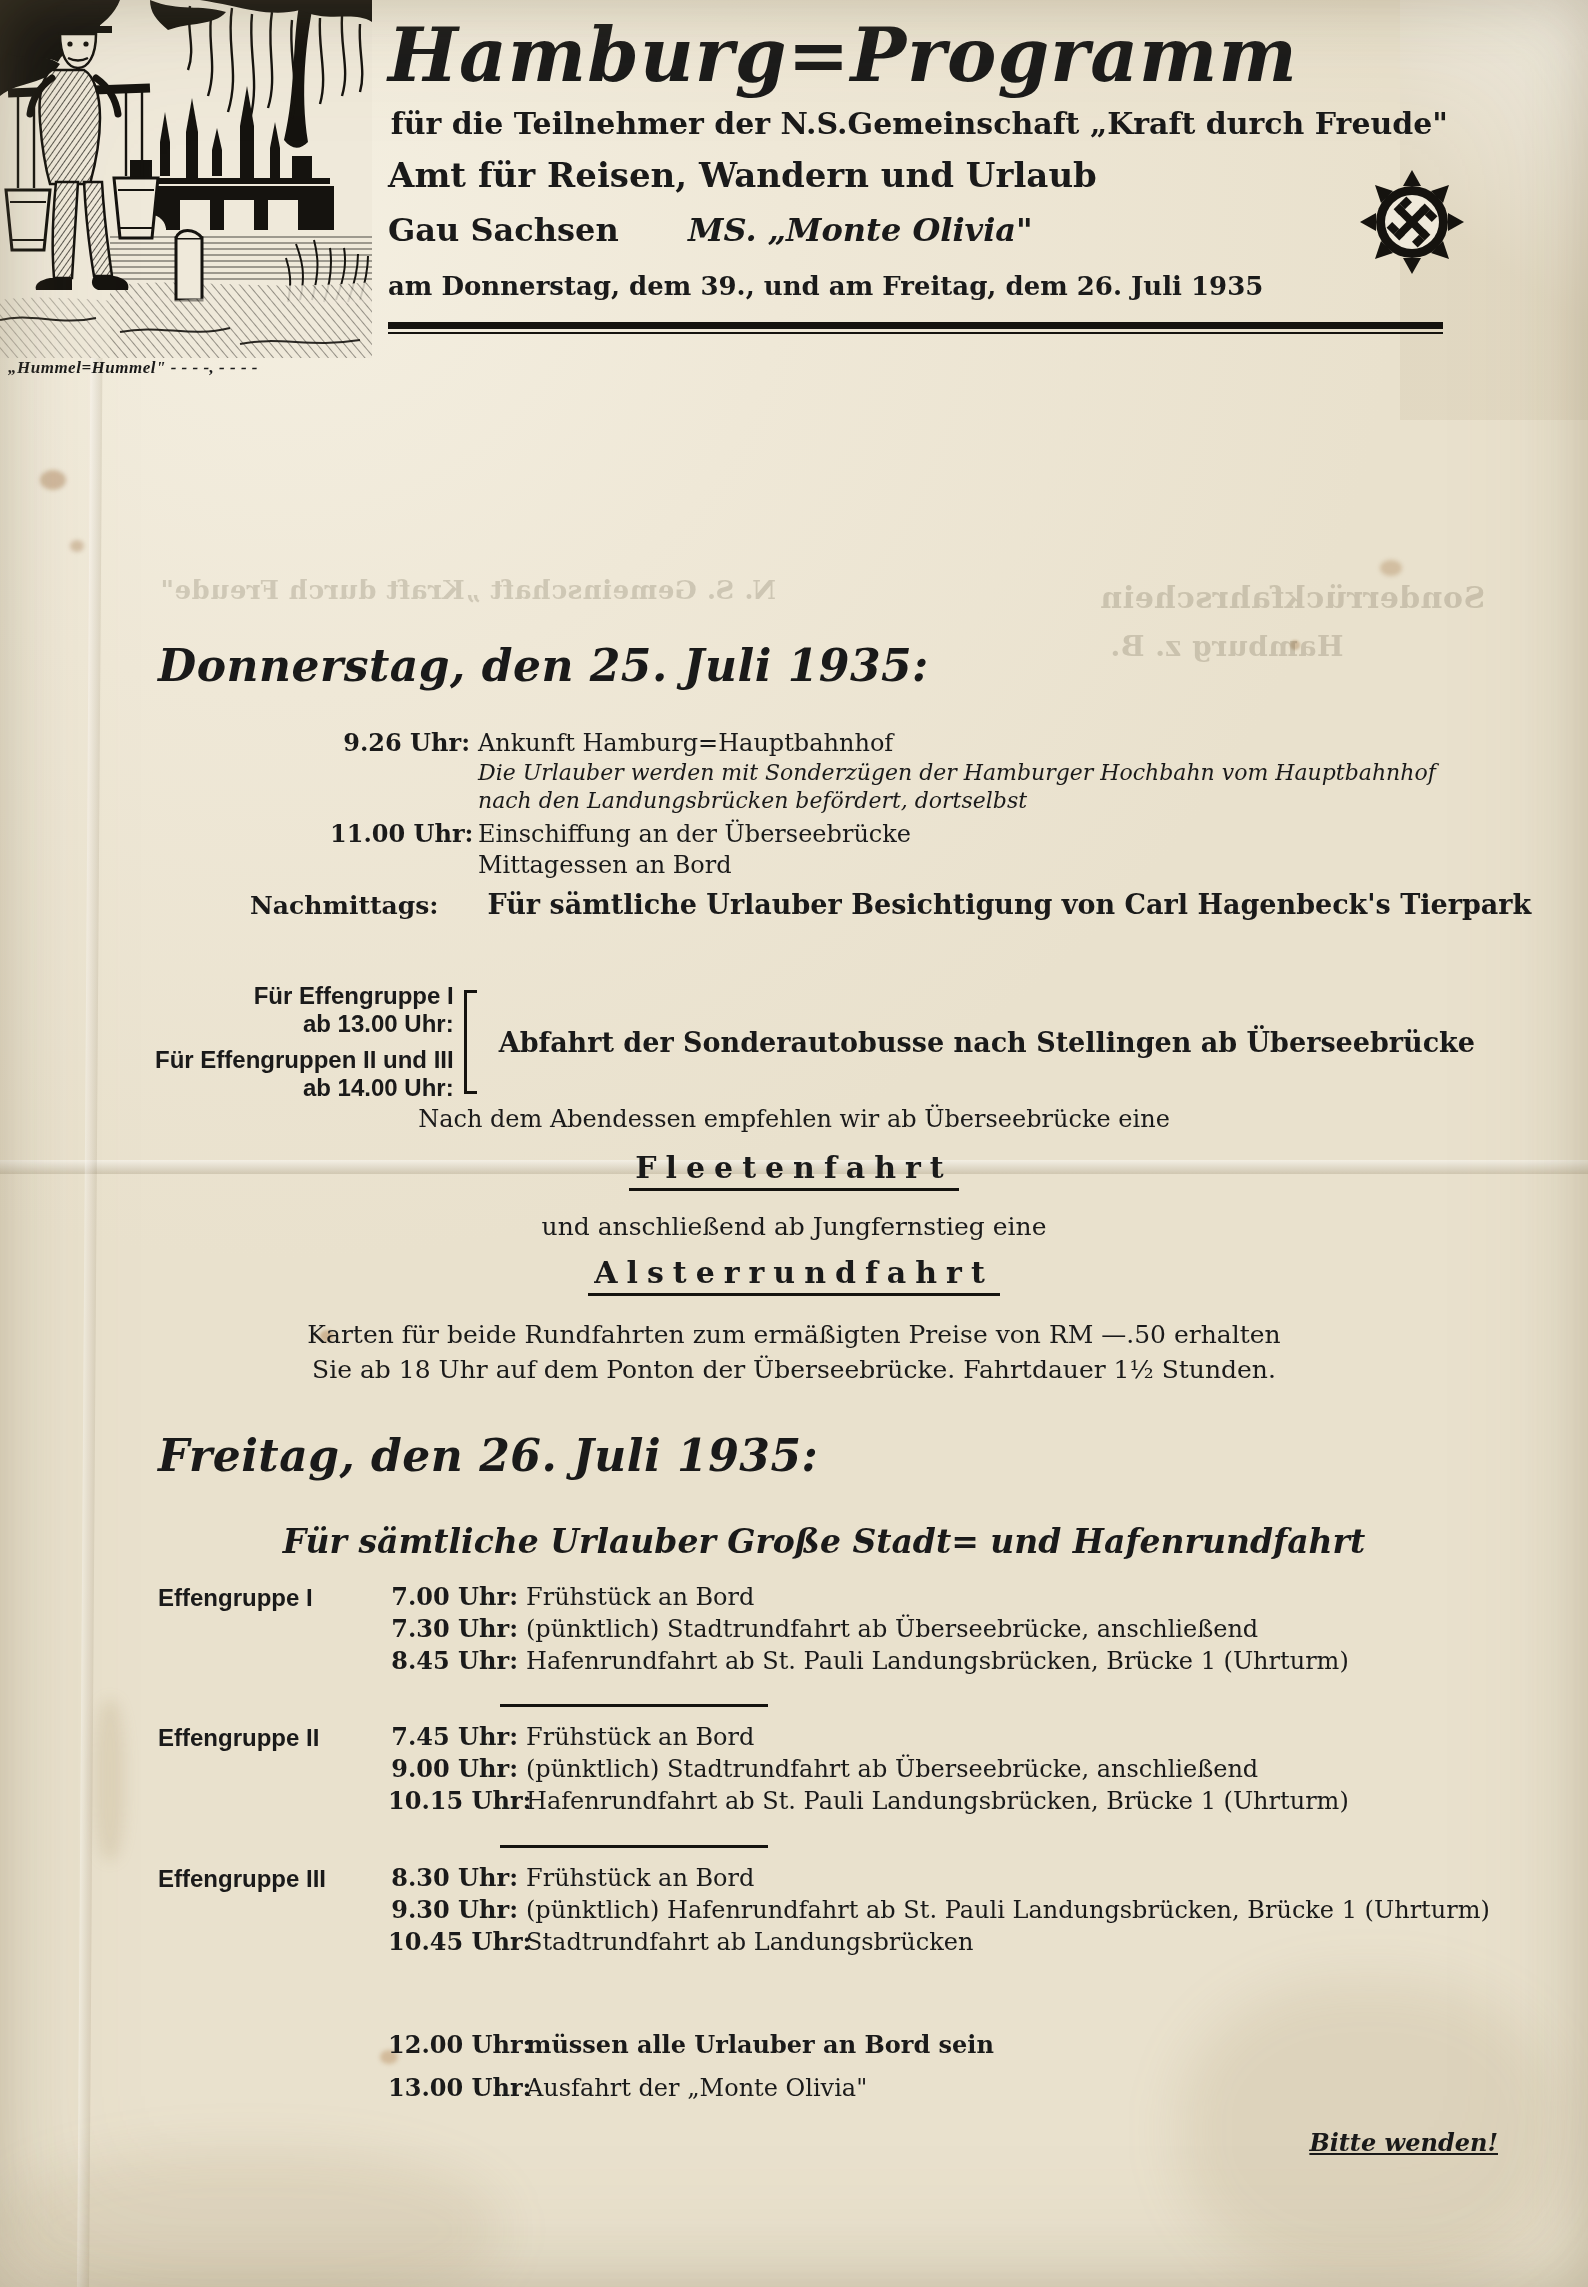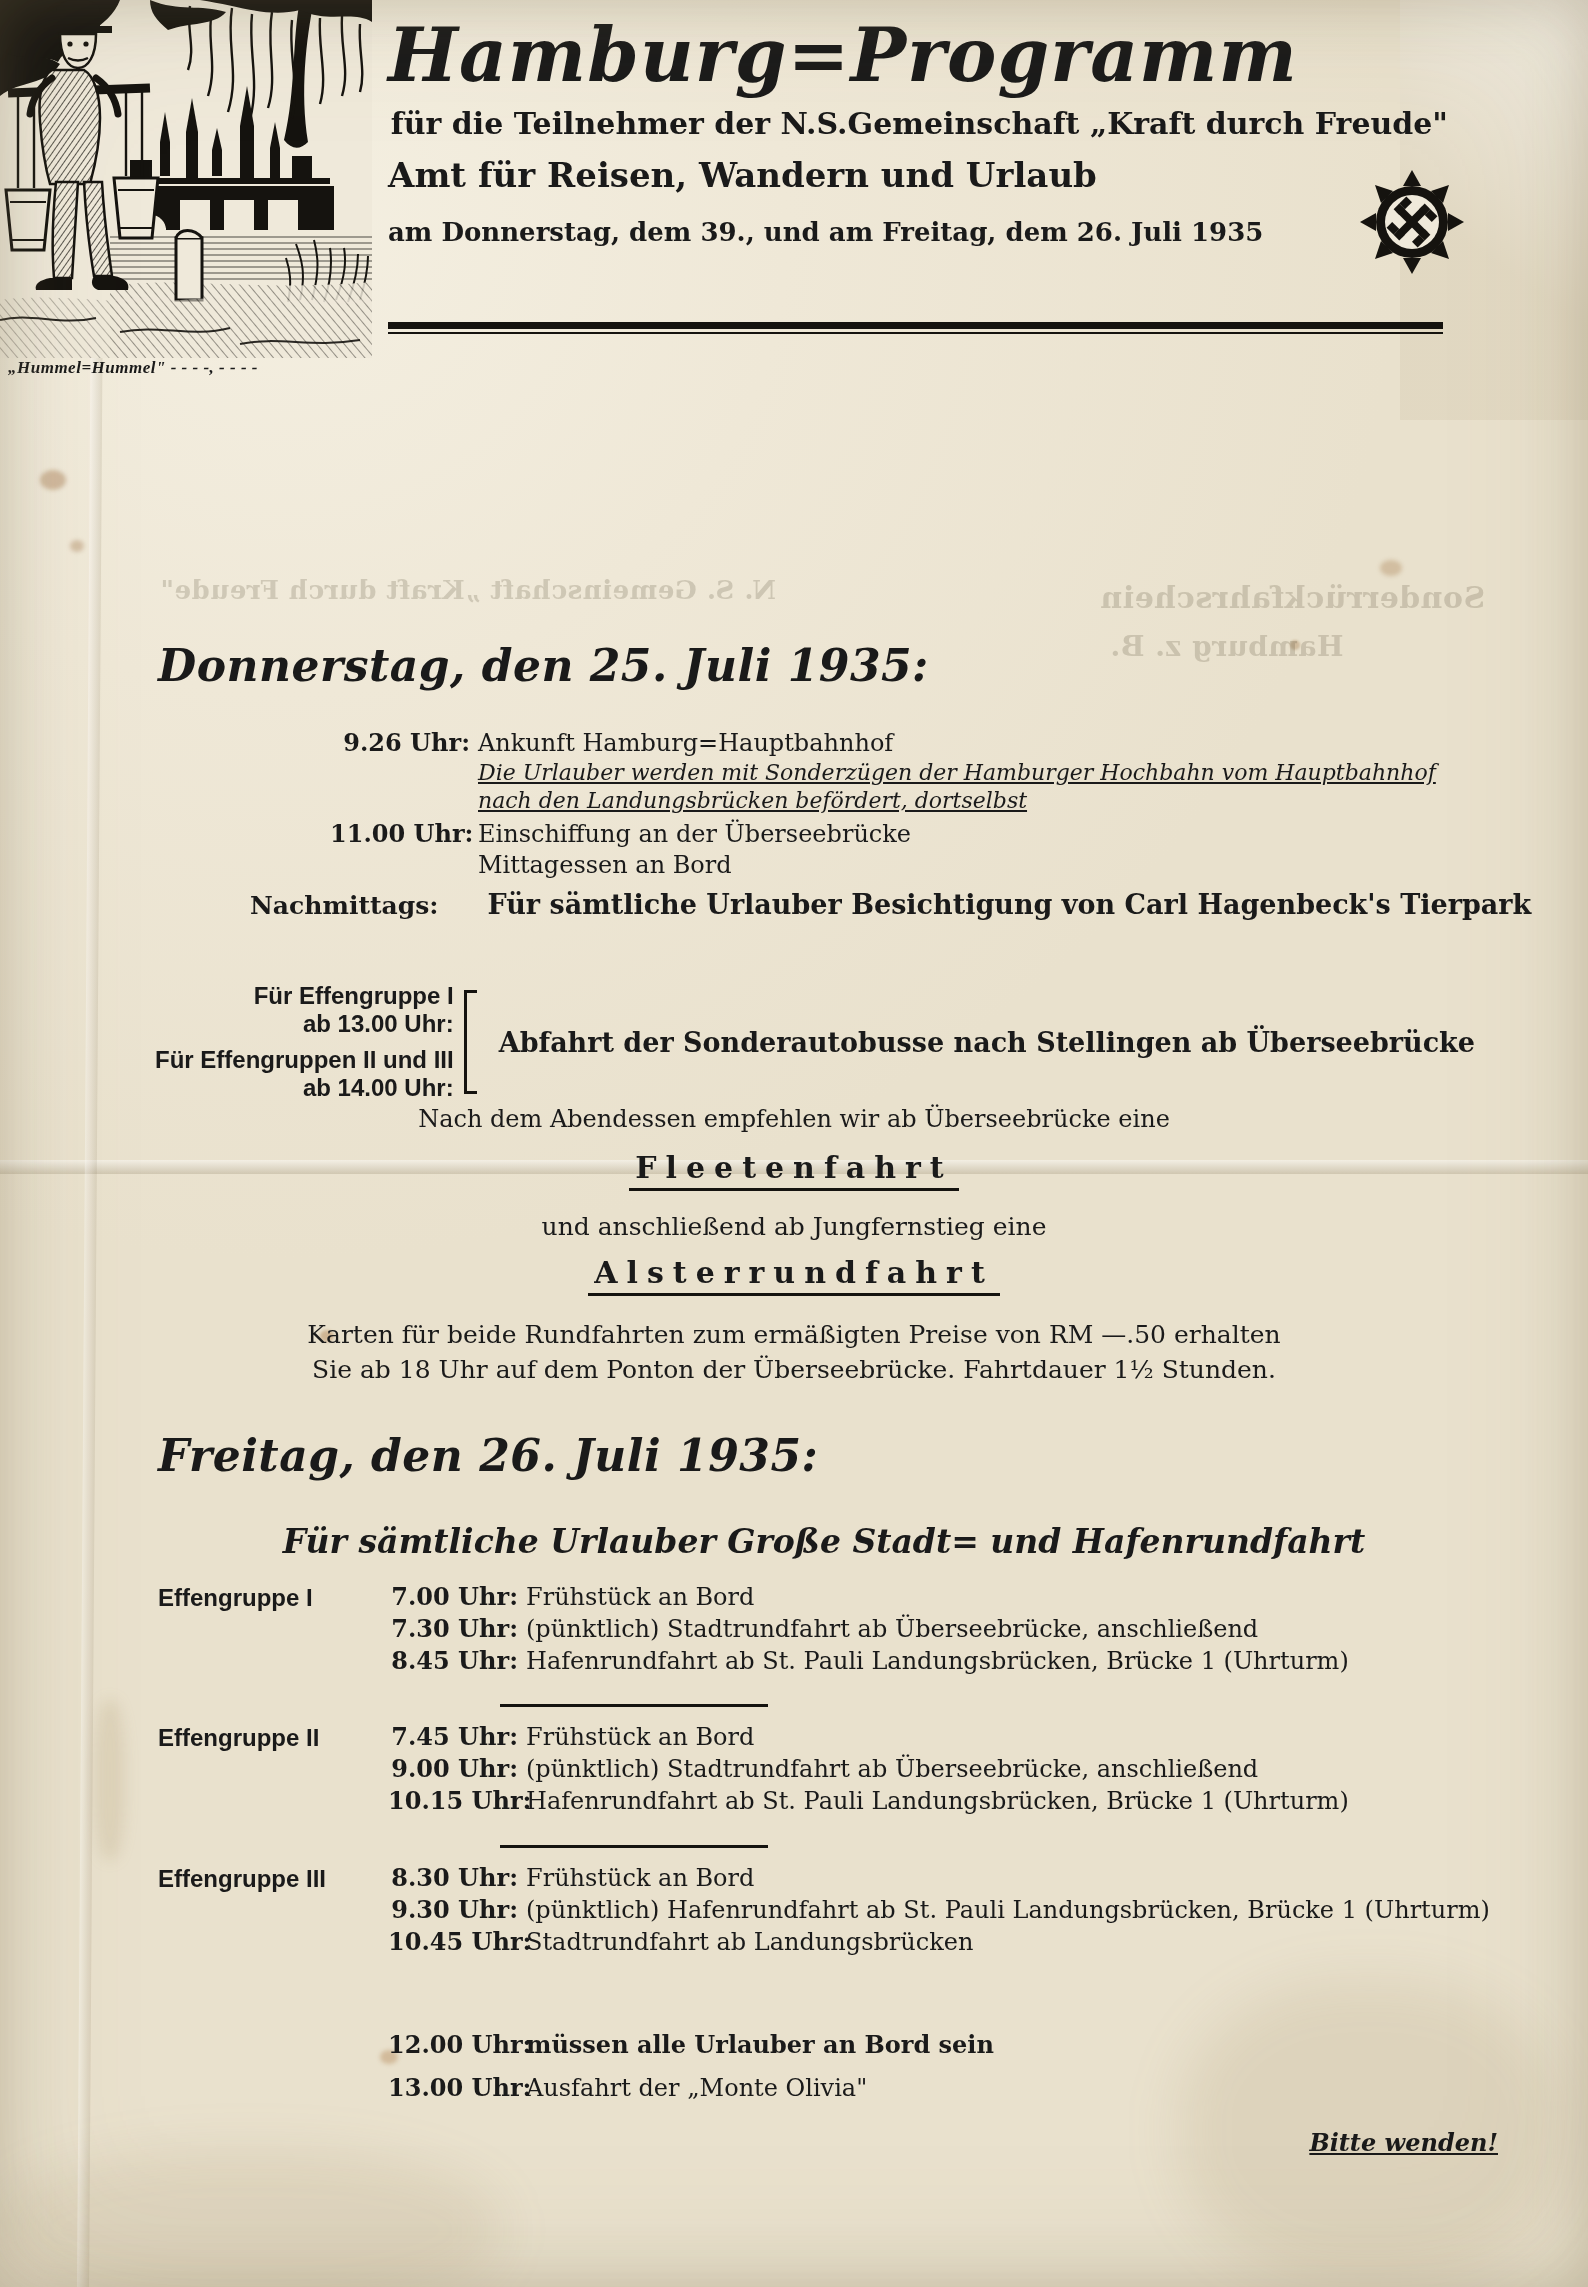--- a/index.html
+++ b/index.html
@@ -163,21 +163,20 @@
     font-size: 24px;
     font-family: "DejaVu Serif", serif;
     white-space: nowrap;
   }
   .desc.bold { font-weight: bold; }
   .small {
     font-size: 22px;
     font-family: "DejaVu Serif", serif;
     font-style: italic;
     white-space: nowrap;
-    text-decoration: underline;
   }
   .grp-label {
     font-family: Liberation Sans, sans-serif;
     font-weight: bold;
     font-size: 24px;
     white-space: nowrap;
   }
 
   .centerline {
     position: absolute;
@@ -367,20 +366,24 @@
           </g>
         </g>
       </svg>
     </div>
     <div class="illus-caption">„Hummel=Hummel"  - - - -,  - - - -</div>
 
     <div class="header-block">
       <div class="main-title">Hamburg=Programm</div>
       <div class="sub1">für die Teilnehmer der N.S.Gemeinschaft „Kraft durch Freude"</div>
       <div class="sub2">Amt für Reisen, Wandern und Urlaub</div>
+      <div class="row-gau">
+        <span class="gau">Gau Sachsen</span>
+        <span class="ship">MS. „Monte Olivia"</span>
+      </div>
       <div class="sub3">am Donnerstag, dem 39., und am Freitag, dem 26. Juli 1935</div>
     </div>
 
     <div class="kdf-emblem">
       <svg width="108" height="108" viewBox="0 0 108 108" xmlns="http://www.w3.org/2000/svg">
         <g fill="#15130f">
           <g>
             <path d="M54 2 l9 16 h-18 z"></path>
             <path d="M54 106 l9 -16 h-18 z"></path>
             <path d="M2 54 l16 9 v-18 z"></path>

